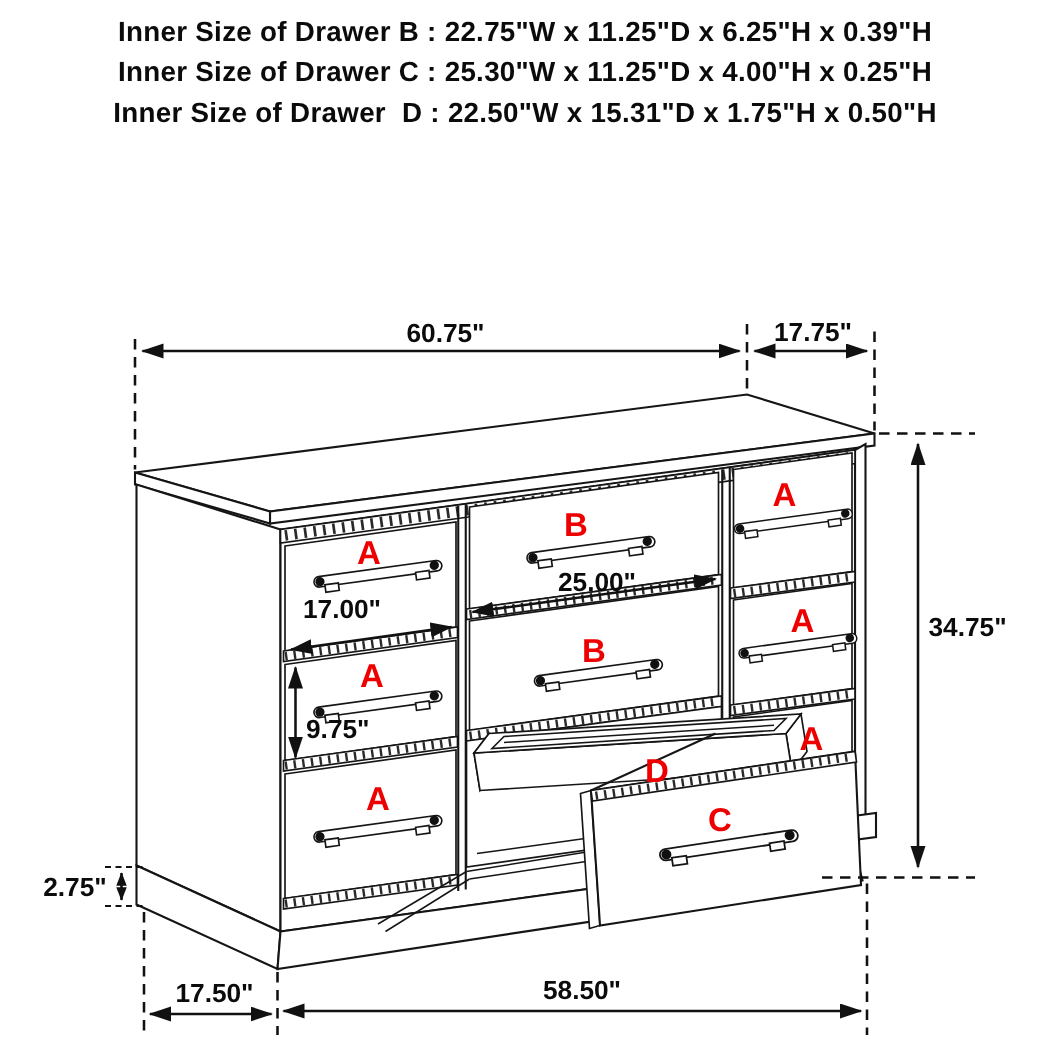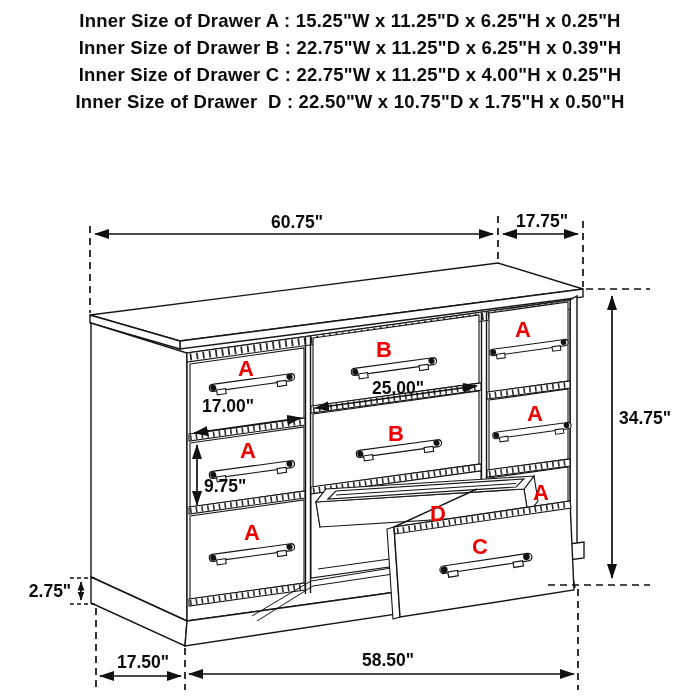--- a/index.html
+++ b/index.html
@@ -22,24 +22,23 @@
   .redtxt { font-family:"Liberation Sans",sans-serif; font-weight:bold; font-size:22px;
             fill:var(--label-red,#ee0000); text-anchor:middle; }
   .mid { text-anchor:middle; }
 </style>
 </head>
 <body>
 
 <div class="page">
 
   <div class="header">
-    <div class="header-line">Inner Size of Drawer A : 15.25"W x 11.25"D x 6.25"H x 0.25"H</div>
     <div class="header-line">Inner Size of Drawer B : 22.75"W x 11.25"D x 6.25"H x 0.39"H</div>
-    <div class="header-line">Inner Size of Drawer C : 22.75"W x 11.25"D x 4.00"H x 0.25"H</div>
-    <div class="header-line">Inner Size of Drawer  D : 22.50"W x 10.75"D x 1.75"H x 0.50"H</div>
+    <div class="header-line">Inner Size of Drawer C : 25.30"W x 11.25"D x 4.00"H x 0.25"H</div>
+    <div class="header-line">Inner Size of Drawer  D : 22.50"W x 15.31"D x 1.75"H x 0.50"H</div>
   </div>
 
   <svg width="700" height="700" viewBox="0 0 700 700">
     <defs>
       <marker id="mA" markerWidth="16" markerHeight="12" refX="14" refY="5" orient="auto-start-reverse" markerUnits="userSpaceOnUse">
         <path d="M0,0 L15,5 L0,10 z" fill="#111"></path>
       </marker>
       <marker id="mB" markerWidth="11" markerHeight="9" refX="8.5" refY="3.5" orient="auto-start-reverse" markerUnits="userSpaceOnUse">
         <path d="M0,0 L9,3.5 L0,7 z" fill="#111"></path>
       </marker>

